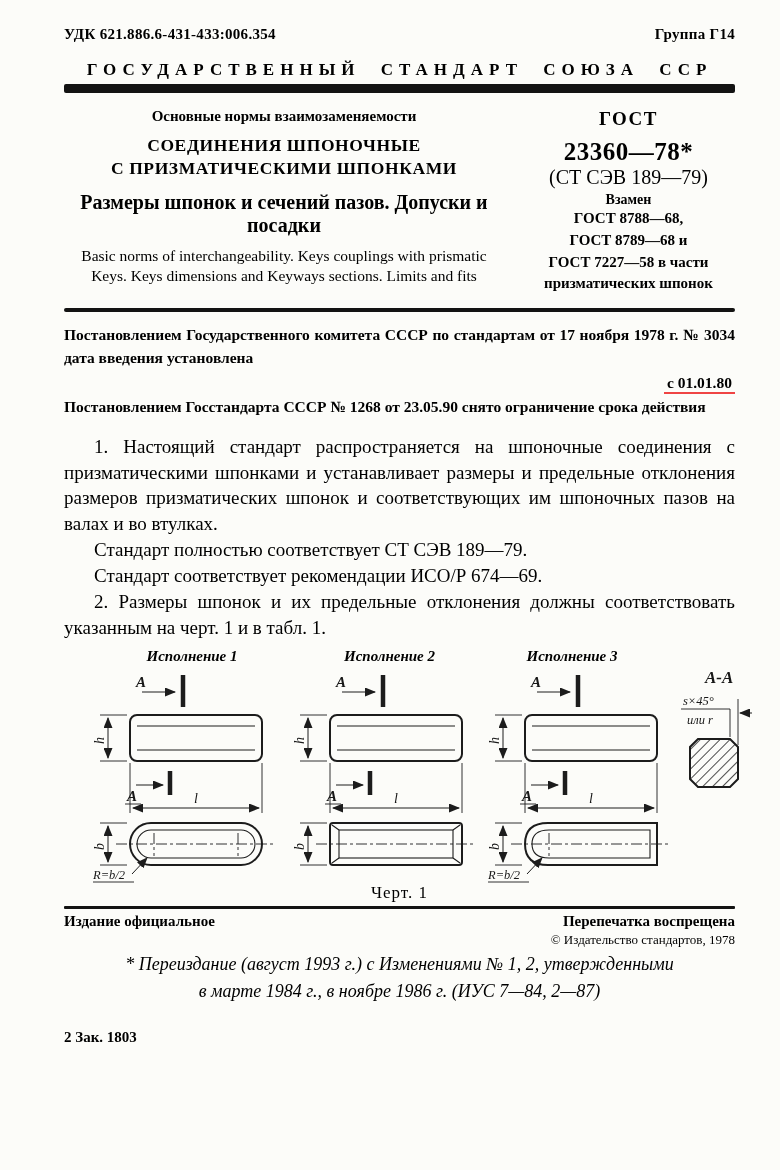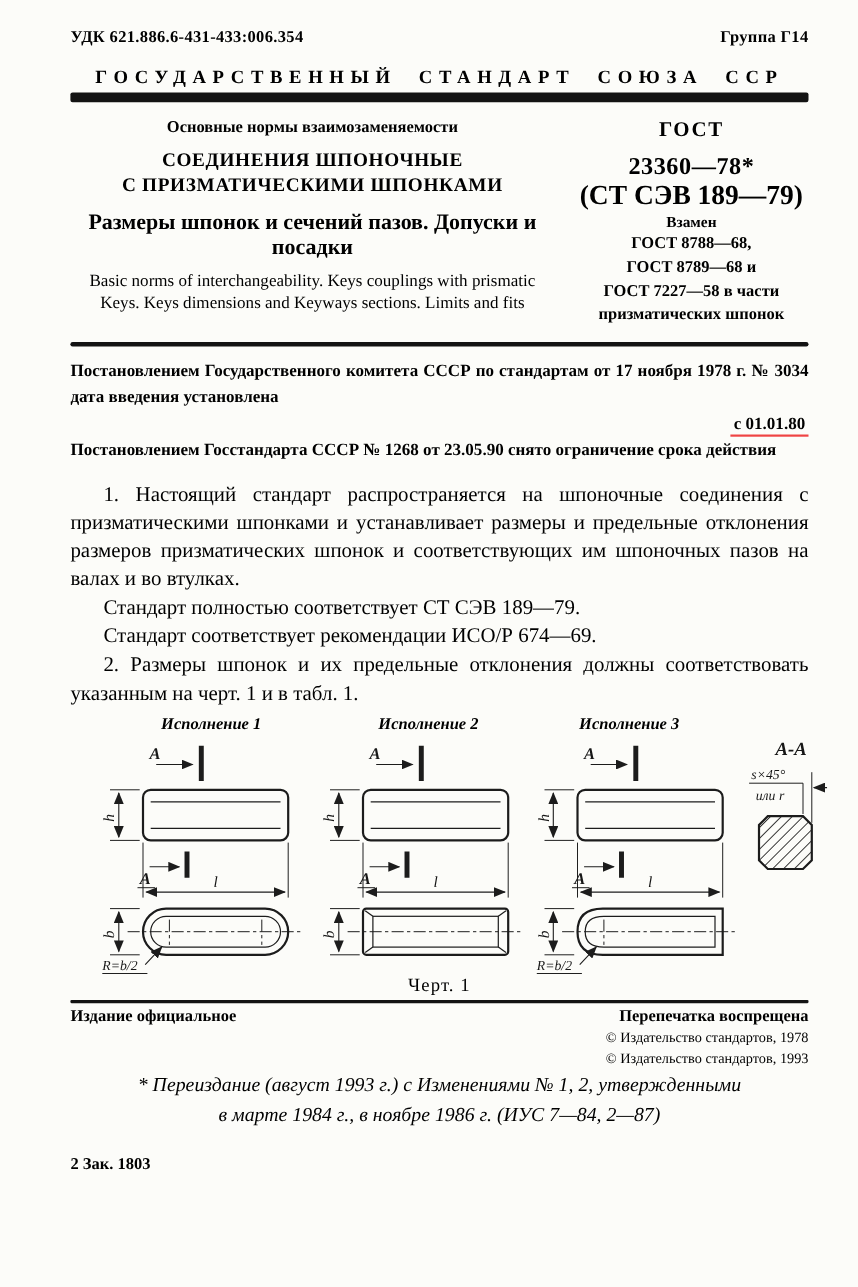--- a/index.html
+++ b/index.html
@@ -14,22 +14,22 @@
   .banner{margin-top:17px;text-align:center;font-weight:bold;font-size:17px;letter-spacing:6px;word-spacing:10px;white-space:nowrap;}
   .banner-bar{margin-top:4px;height:9px;background:#131313;border-radius:2px;}
   .head-cols{display:flex;margin-top:15px;gap:12px;}
   .col-left{width:440px;text-align:center;}
   .col-right{flex:1;text-align:center;padding-left:6px;}
   .category{font-weight:bold;font-size:15px;}
   .title-ru{font-weight:bold;font-size:17.5px;line-height:1.32;margin-top:9px;letter-spacing:.6px;}
   .subtitle-ru{font-weight:bold;font-size:20px;margin-top:11px;}
   .title-en{font-size:15.5px;margin-top:9px;line-height:1.28;}
   .gost-org{font-weight:bold;font-size:19px;letter-spacing:1.5px;}
-  .gost-num{font-weight:bold;font-size:22px;margin-top:8px;letter-spacing:.5px;}
-  .gost-sev{font-weight:bold;font-size:25px;}
+  .gost-num{font-weight:bold;font-size:25px;margin-top:8px;letter-spacing:.5px;}
+  .gost-sev{font-weight:normal;font-size:20px;}
   .replaces-label{font-weight:bold;font-size:14px;margin-top:3px;}
   .replaces-line{font-weight:bold;font-size:15px;line-height:1.45;}
   .thick-rule{height:4px;background:#131313;margin-top:13px;border-radius:2px;}
   .decree{margin-top:12px;font-weight:bold;font-size:15.5px;line-height:1.48;text-align:justify;}
   .decree p{margin:0;}
   .effective{text-align:right;margin:2px 0 1px;}
   .effective span{border-bottom:2px solid #ef4444;padding:0 3px 1px;font-family:Liberation Serif, serif;}
   .body-text{margin-top:15px;font-size:19px;line-height:1.36;text-align:justify;}
   .body-text p{margin:0;text-indent:30px;}
   .figure{margin-top:8px;display:flex;justify-content:flex-start;padding-left:28px;}
@@ -277,21 +277,20 @@
   <div class="fig-caption">Черт. 1</div>
 
   <div class="footer-rule"></div>
 
   <div class="footer-row">
     <span>Издание официальное</span>
     <span>Перепечатка воспрещена</span>
   </div>
 
   <div class="copyright">© Издательство стандартов, 1978</div>
-  <div class="copyright">© Издательство стандартов, 1993</div>
 
   <div class="footnote">
     <div>* Переиздание (август 1993 г.) с Изменениями № 1, 2, утвержденными</div>
     <div>в марте 1984 г., в ноябре 1986 г. (ИУС 7—84, 2—87)</div>
   </div>
 
   <div class="zak">2 Зак. 1803</div>
 
 </div>
 

